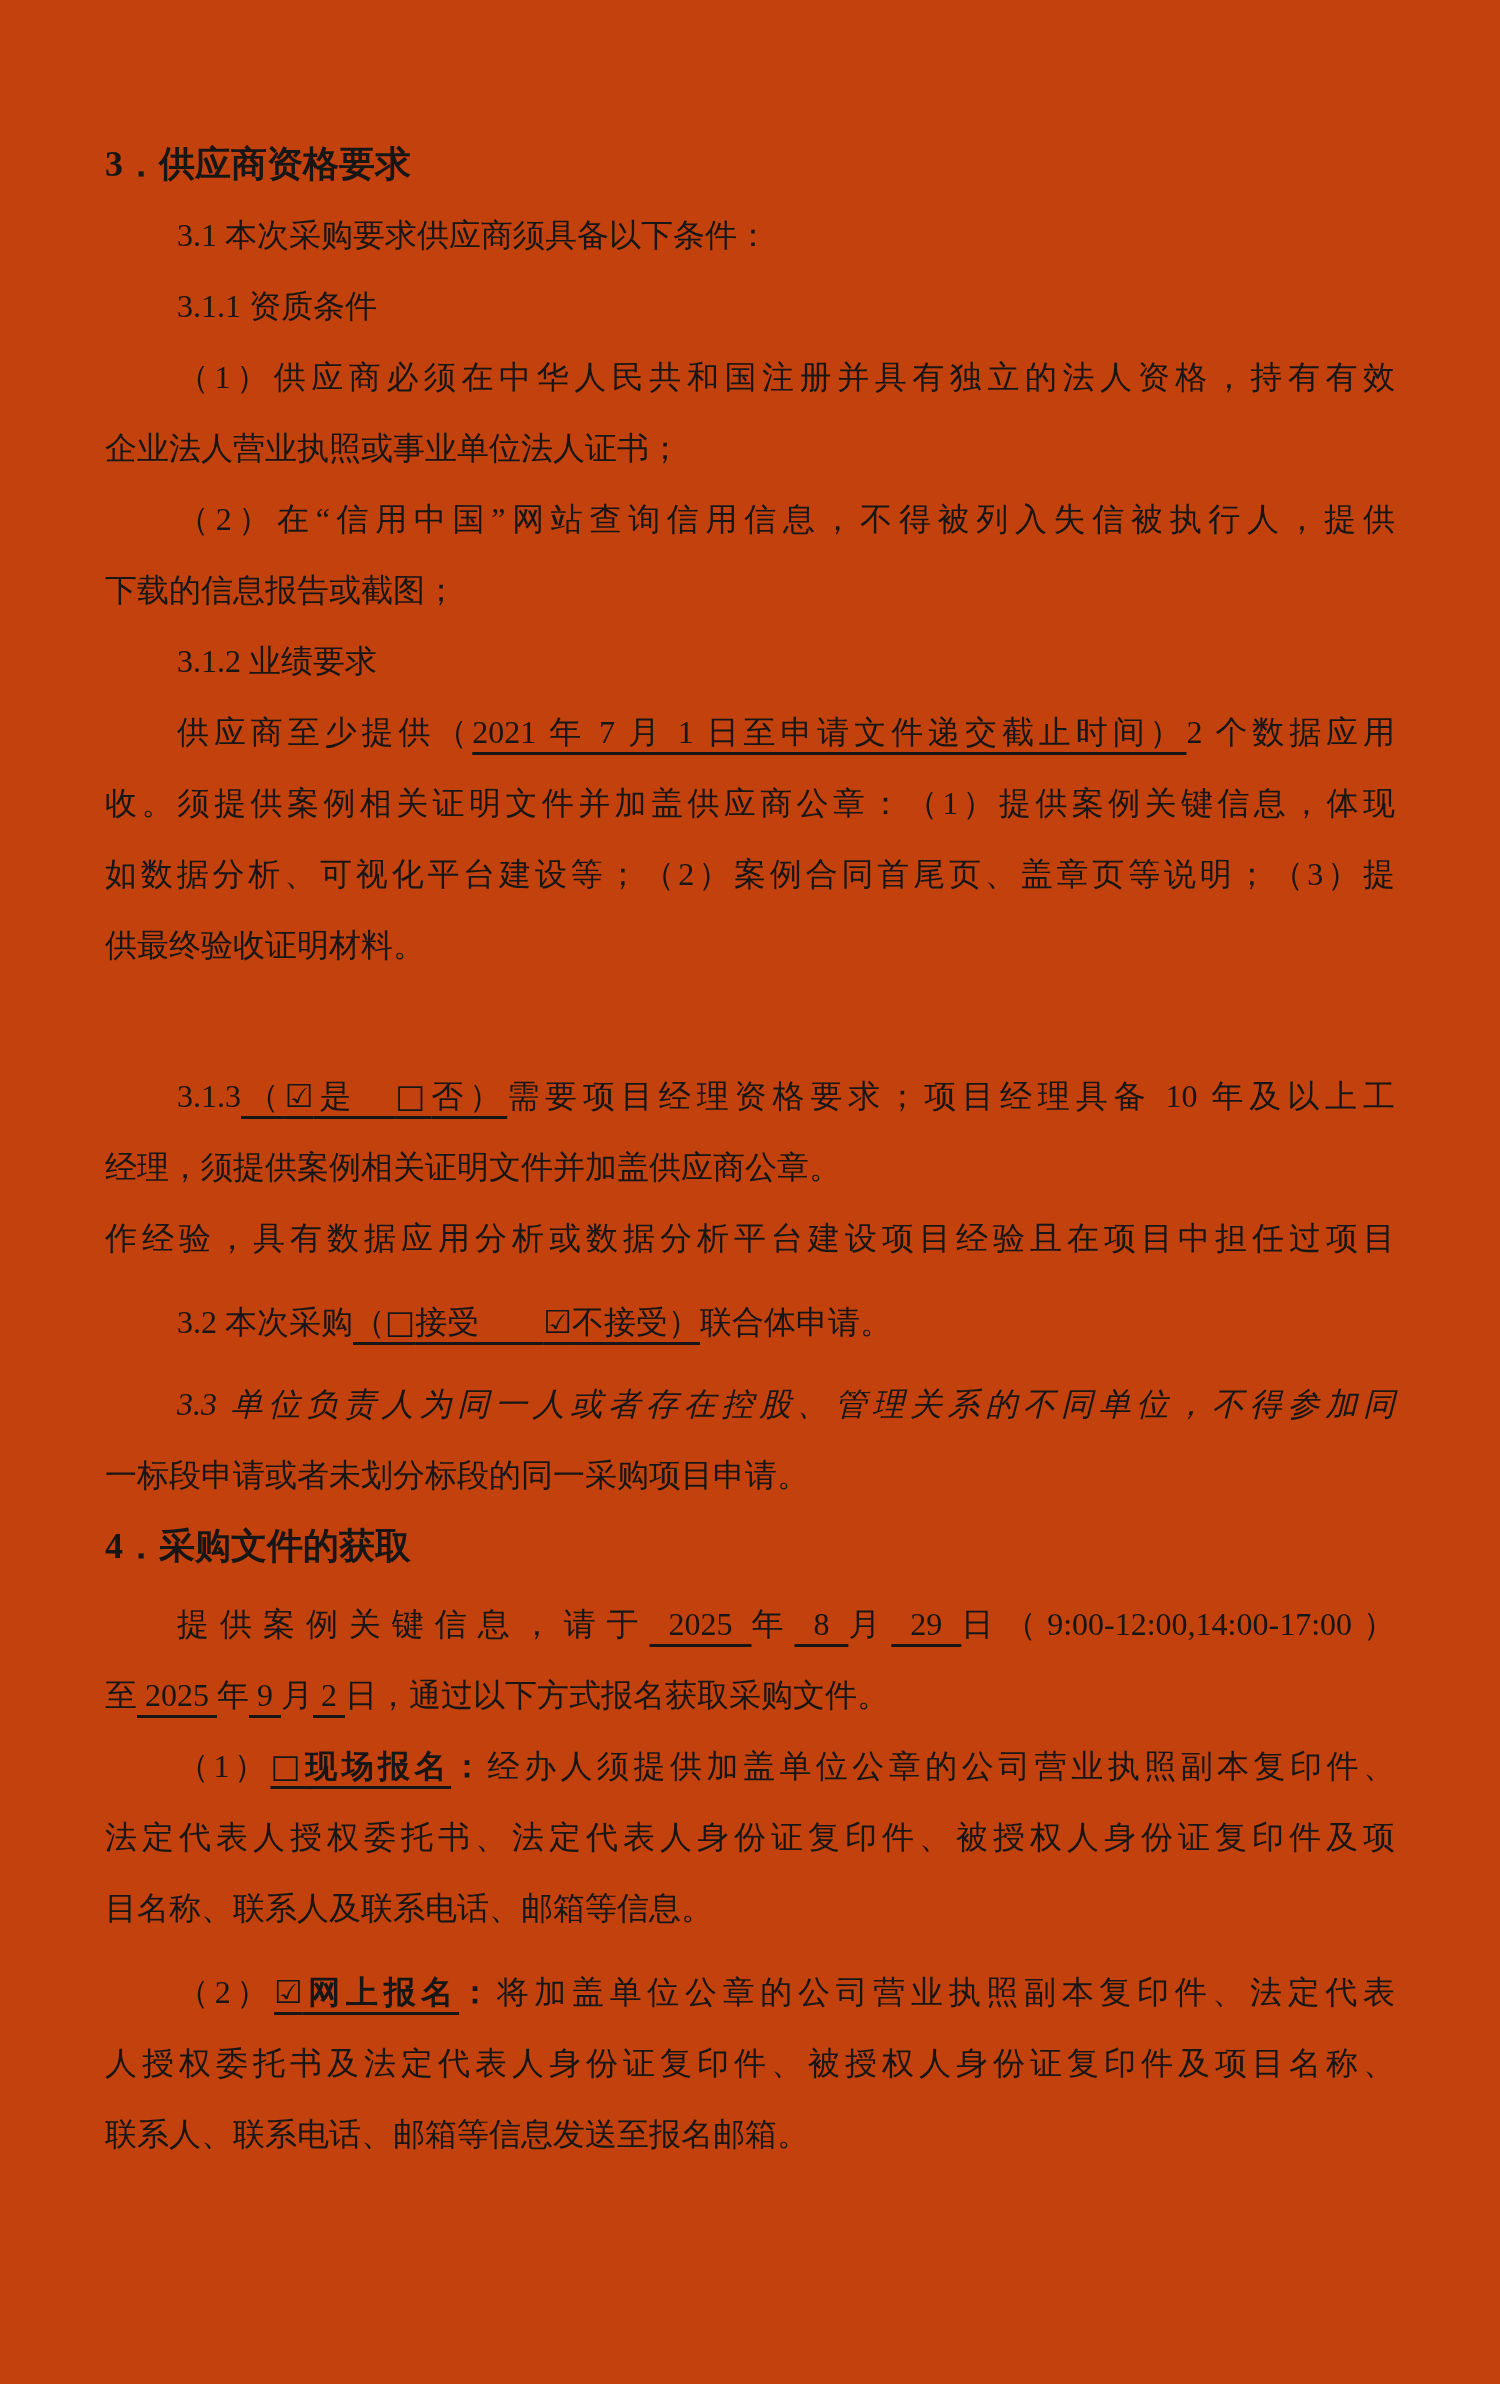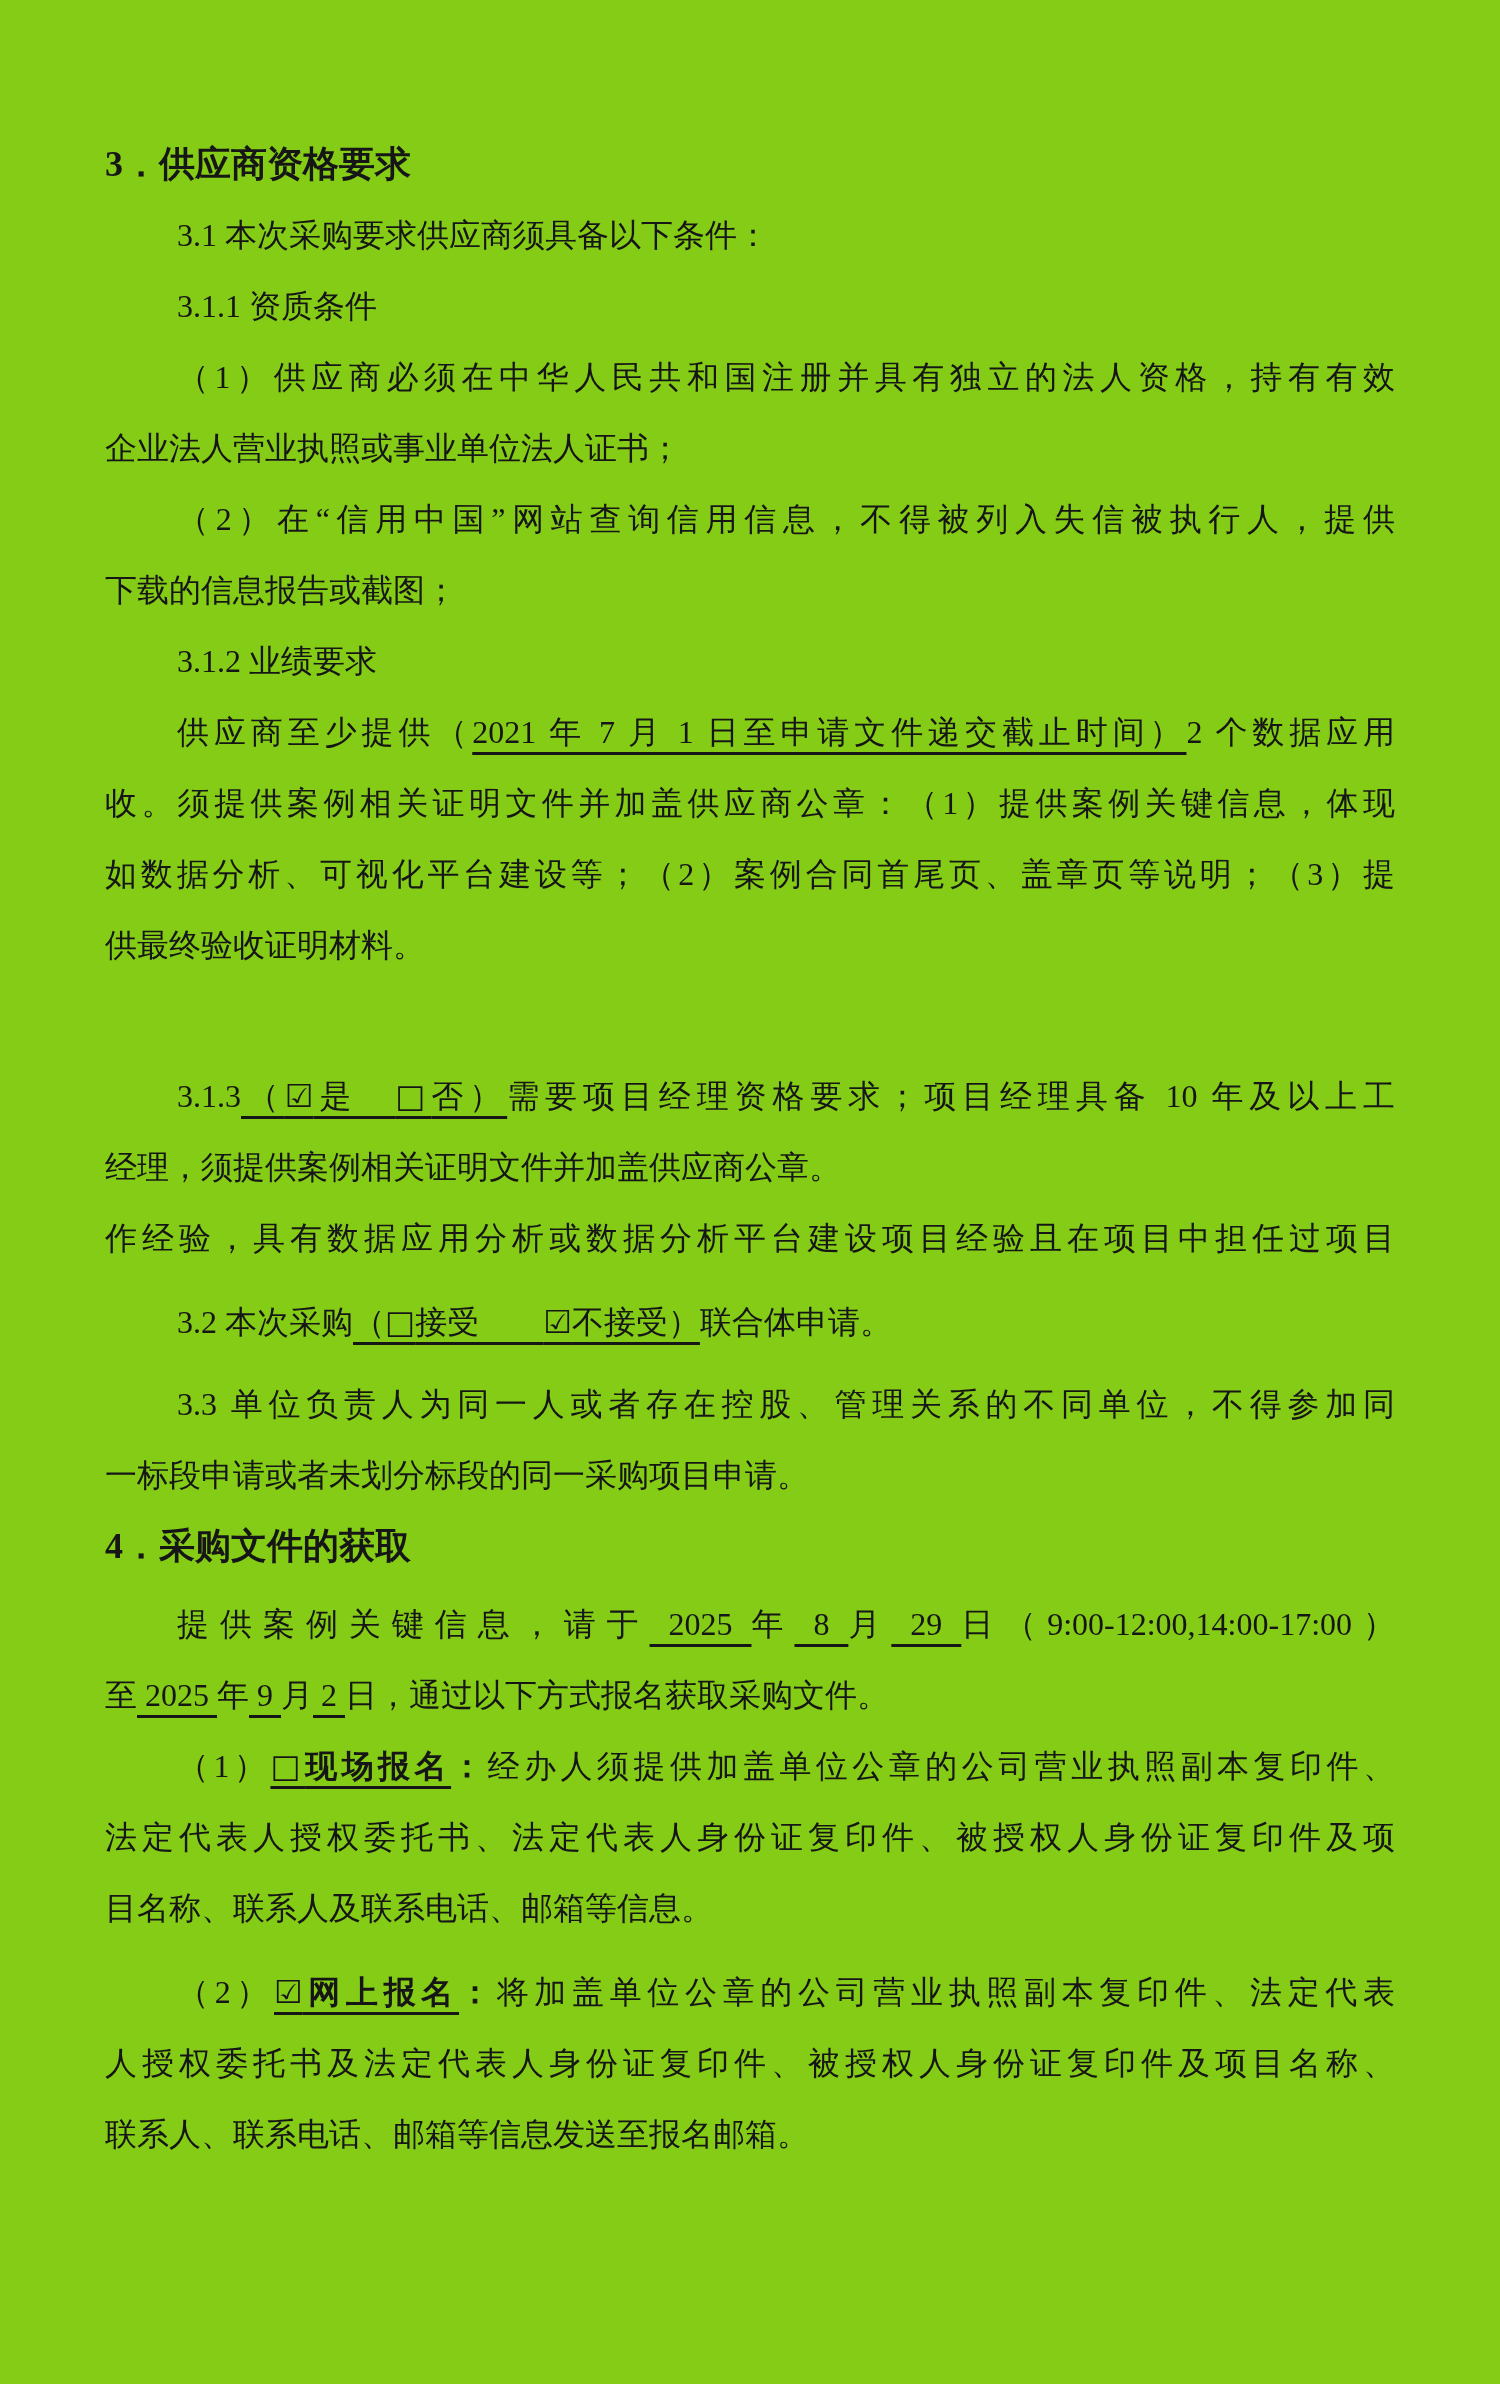--- a/index.html
+++ b/index.html
@@ -1,36 +1,36 @@
 <!DOCTYPE html>
 <html><head>
 <meta charset="utf-8">
 <style>
   html,body{margin:0;padding:0;background:#ffffff;}
   .page{
     position:relative;
     width:1500px;height:2384px;
-    background:#84cc16;
+    background:#c2410c;
     box-sizing:border-box;
     padding:129px 105px 0 105px;
     color:#161616;
     font-family:"Liberation Serif","DejaVu Sans","DejaVu Serif",serif;
     font-size:32px;
     overflow:hidden;
   }
   .ln{line-height:71px;min-height:71px;}
   .just{text-align:justify;text-align-last:justify;}
   .indent{text-indent:72px;}
   .heading{font-size:36px;font-weight:bold;}
   .u{text-decoration:underline;text-decoration-thickness:2.5px;text-underline-offset:9px;}
   .b{font-weight:bold;}
   .cb{font-family:"DejaVu Sans","Liberation Sans",sans-serif;}
   .mt80{margin-top:80px;}
   .mt13{margin-top:13px;}
-  .mt11{margin-top:11px;}
+  .mt11{margin-top:11px;font-style:italic;}
   .mt7{margin-top:7px;}
 </style>
 </head>
 <body>
 
 <main class="page">
 
   <div class="ln heading">
     <span>3．供应商资格要求</span>
   </div>

